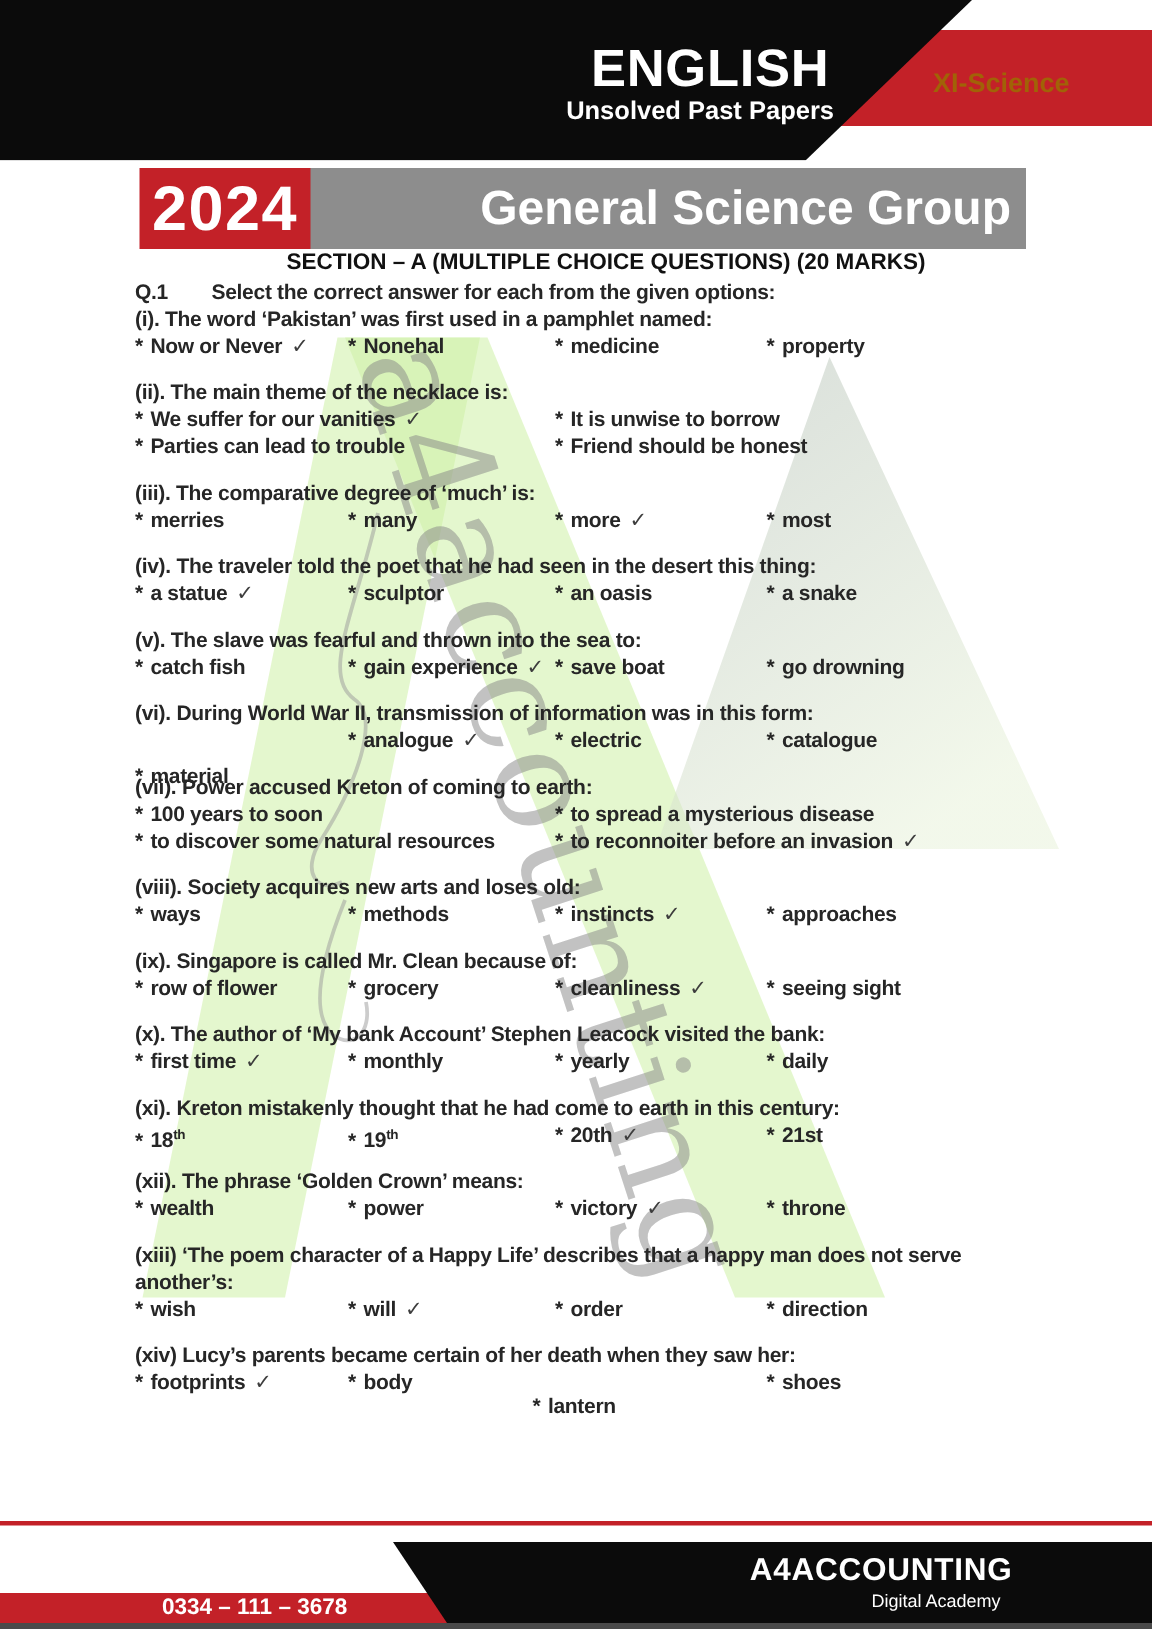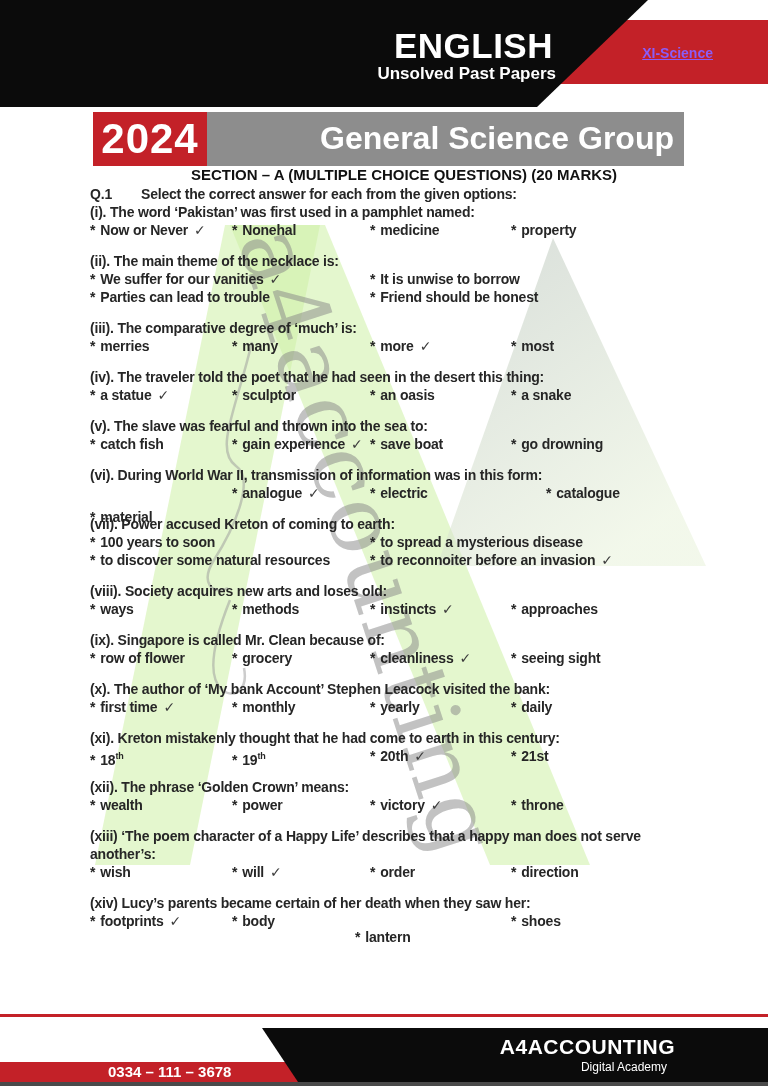--- a/index.html
+++ b/index.html
@@ -4,21 +4,21 @@
 <style>
   html,body{margin:0;padding:0;background:#e9e9e9;}
   #page{position:relative;width:768px;height:1086px;background:#ffffff;overflow:hidden;
         font-family:"Liberation Sans","DejaVu Sans",sans-serif;}
   
   #hdr-redband{position:absolute;left:540px;top:20px;width:228px;height:64px;background:#c32128;z-index:1;}
   #hdr-black{position:absolute;left:0;top:0;width:768px;height:107px;background:#0b0b0b;z-index:2;
              clip-path:polygon(0 0,648px 0,537px 107px,0 107px);}
   .hdr-title{position:absolute;right:215px;top:26px;color:#fff;font-size:35px;font-weight:bold;z-index:3;letter-spacing:.5px;}
   .hdr-sub{position:absolute;right:212px;top:64px;color:#fff;font-size:17px;font-weight:bold;z-index:3;}
-  .hdr-badge{position:absolute;right:55px;top:45px;color:#8b5cf6;font-size:14px;font-weight:bold;z-index:3;text-decoration:underline;}
+  .hdr-badge{position:absolute;right:55px;top:45px;color:#a16207;font-size:18px;font-weight:bold;z-index:3;}
   #yearbar-gray{position:absolute;left:196px;top:112px;width:488px;height:54px;background:#8d8d8d;z-index:2;}
   #yearbar-red{position:absolute;left:93px;top:112px;width:114px;height:54px;background:#c32128;z-index:3;
                display:flex;align-items:center;justify-content:center;}
   #yearbar-red span{color:#fff;font-size:42px;font-weight:bold;letter-spacing:1px;}
   #group-label{position:absolute;right:10px;top:8px;color:#fff;font-size:32px;font-weight:bold;}
   
   #watermark{position:absolute;inset:0;z-index:0;}
   #wm-text{position:absolute;left:318px;top:214px;font-family:"DejaVu Serif","Liberation Serif",serif;
            font-size:92px;color:#878787;opacity:.5;transform:rotate(72deg);transform-origin:left top;
            letter-spacing:2px;white-space:nowrap;}
@@ -132,21 +132,21 @@
               <span class="opt" style="left: 280px;"><span class="star">*</span>save boat</span>
               <span class="opt" style="left: 421px;"><span class="star">*</span>go drowning</span>
             </div>
           </div>
           <div class="q-block">
             <div class="q-line"><span>(vi). </span><span>During World War II, transmission of information was in this form:</span></div>
             <div class="opt-row">
               <span class="opt" style="left: 0px; margin-top: 24px;"><span class="star">*</span>material</span>
               <span class="opt" style="left: 142px;"><span class="star">*</span>analogue<span class="chk">✓</span></span>
               <span class="opt" style="left: 280px;"><span class="star">*</span>electric</span>
-              <span class="opt" style="left: 421px; margin-left: 35px;"><span class="star">*</span>catalogue</span>
+              <span class="opt" style="left: 421px;"><span class="star">*</span>catalogue</span>
             </div>
           </div>
           <div class="q-block">
             <div class="q-line"><span>(vii). </span><span>Power accused Kreton of coming to earth:</span></div>
             <div class="opt-row">
               <span class="opt" style="left: 0px;"><span class="star">*</span>100 years to soon</span>
               <span class="opt" style="left: 280px;"><span class="star">*</span>to spread a mysterious disease</span>
             </div>
             <div class="opt-row">
               <span class="opt" style="left: 0px;"><span class="star">*</span>to discover some natural resources</span>

